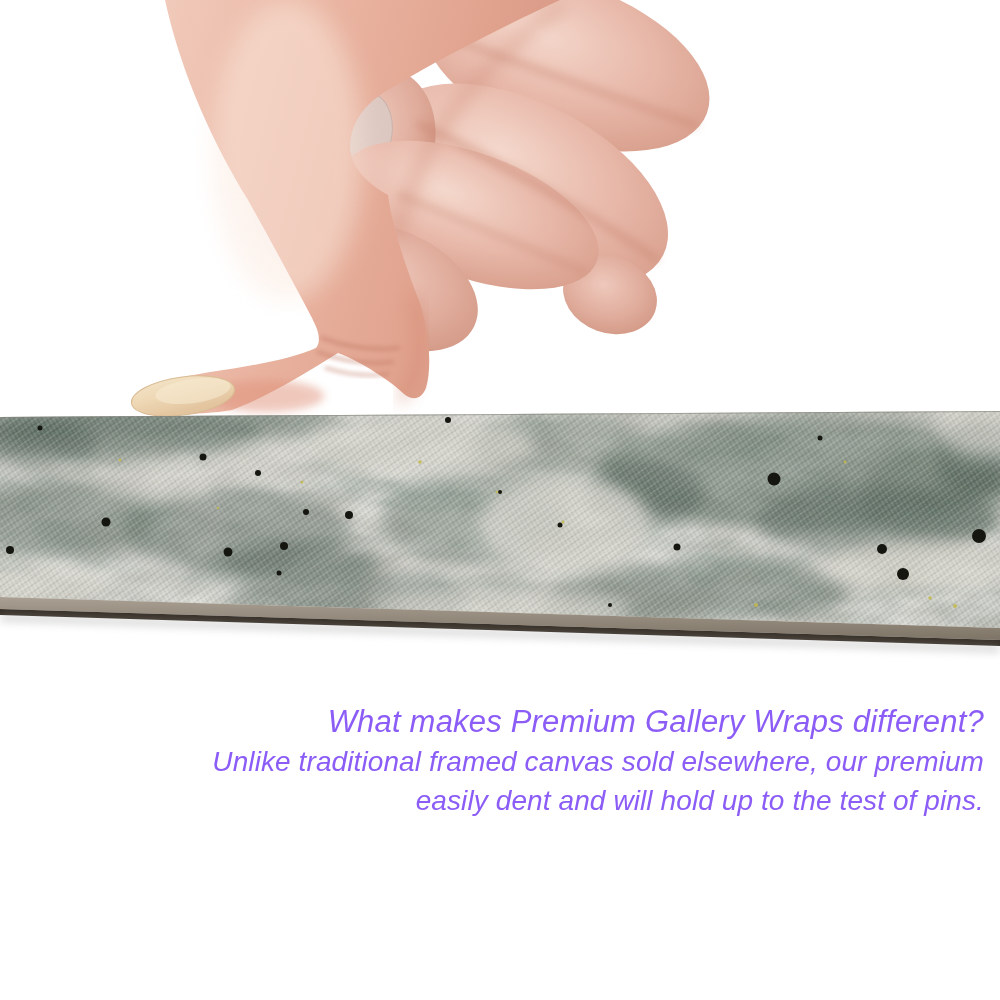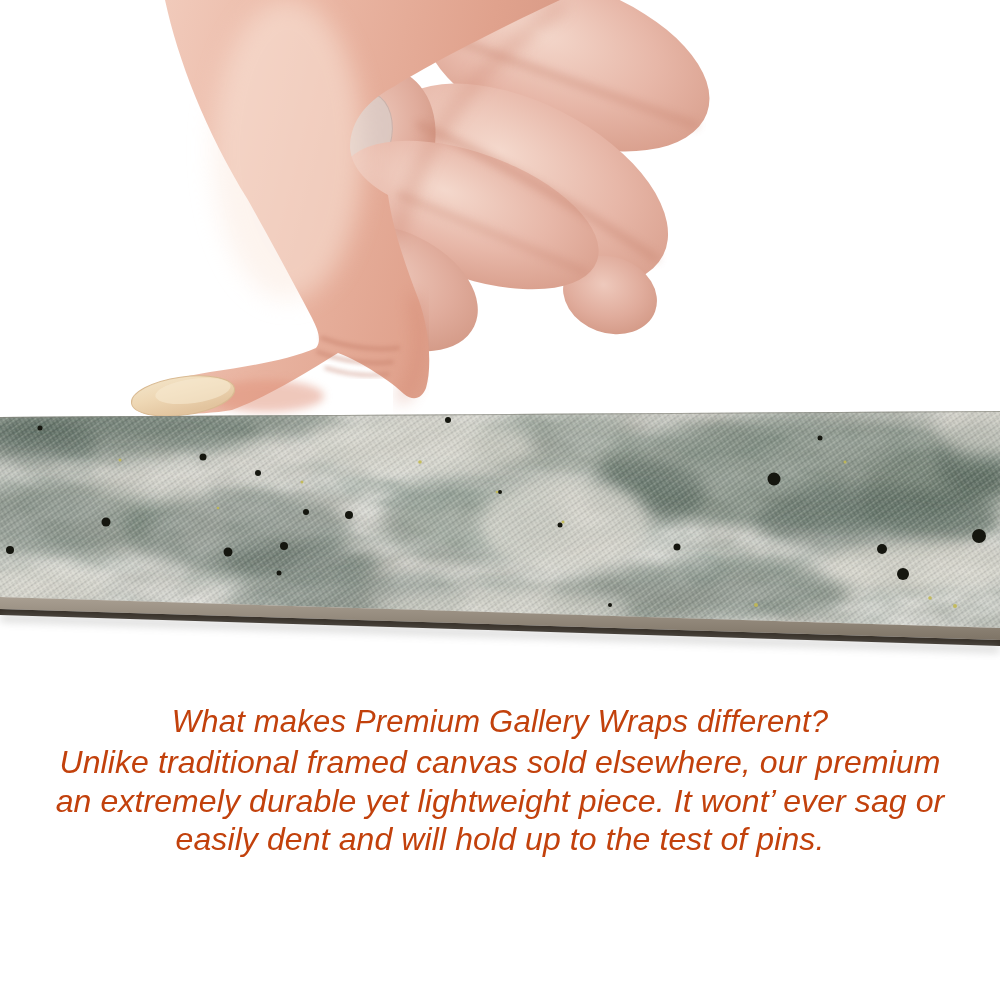--- a/index.html
+++ b/index.html
@@ -4,29 +4,29 @@
 <style>
   html,body{margin:0;padding:0;background:#ffffff;}
   .stage{
     position:relative;width:1000px;height:1000px;background:#ffffff;
     overflow:hidden;font-family:"Liberation Sans",sans-serif;
   }
   .photo-area{position:absolute;left:0;top:0;width:1000px;height:660px;}
   .hand-svg{position:absolute;left:0;top:0;width:1000px;height:440px;display:block;}
   .canvas-svg{position:absolute;left:0;top:400px;width:1000px;height:260px;display:block;}
   .copy{
-    position:absolute;left:0;right:0;top:701px;
-    text-align:center;color:#c2410c;font-style:italic;
+    position:absolute;left:0;right:16px;top:701px;
+    text-align:right;color:#8b5cf6;font-style:italic;
   }
   .headline{
     font-size:31px;line-height:42px;font-weight:normal;
     letter-spacing:0.2px;white-space:nowrap;
   }
   .body-line{
-    font-size:32px;line-height:38.5px;font-weight:normal;
+    font-size:28px;line-height:38.5px;font-weight:normal;
     letter-spacing:0.1px;white-space:nowrap;
   }
 </style>
 </head>
 <body>
 
 <div class="stage">
 
   <div class="photo-area">
 
@@ -222,17 +222,16 @@
 
       <path d="M0,197 L1000,228 L1000,240 L0,209 Z" fill="url(#gBand)"></path>
       <path d="M0,209 L1000,240 L1000,246 L0,215 Z" fill="#362f27"></path>
       <path d="M0,215 L1000,246 L1000,252 L0,221 Z" fill="#9a9a98" opacity="0.45" filter="url(#cb4)"></path>
     </svg>
   </div>
 
   <div class="copy">
     <div class="headline">What makes Premium Gallery Wraps different?</div>
     <div class="body-line">Unlike traditional framed canvas sold elsewhere, our premium</div>
-    <div class="body-line">an extremely durable yet lightweight piece. It wont’ ever sag or</div>
     <div class="body-line">easily dent and will hold up to the test of pins.</div>
   </div>
 
 </div>
 
 </body></html>

